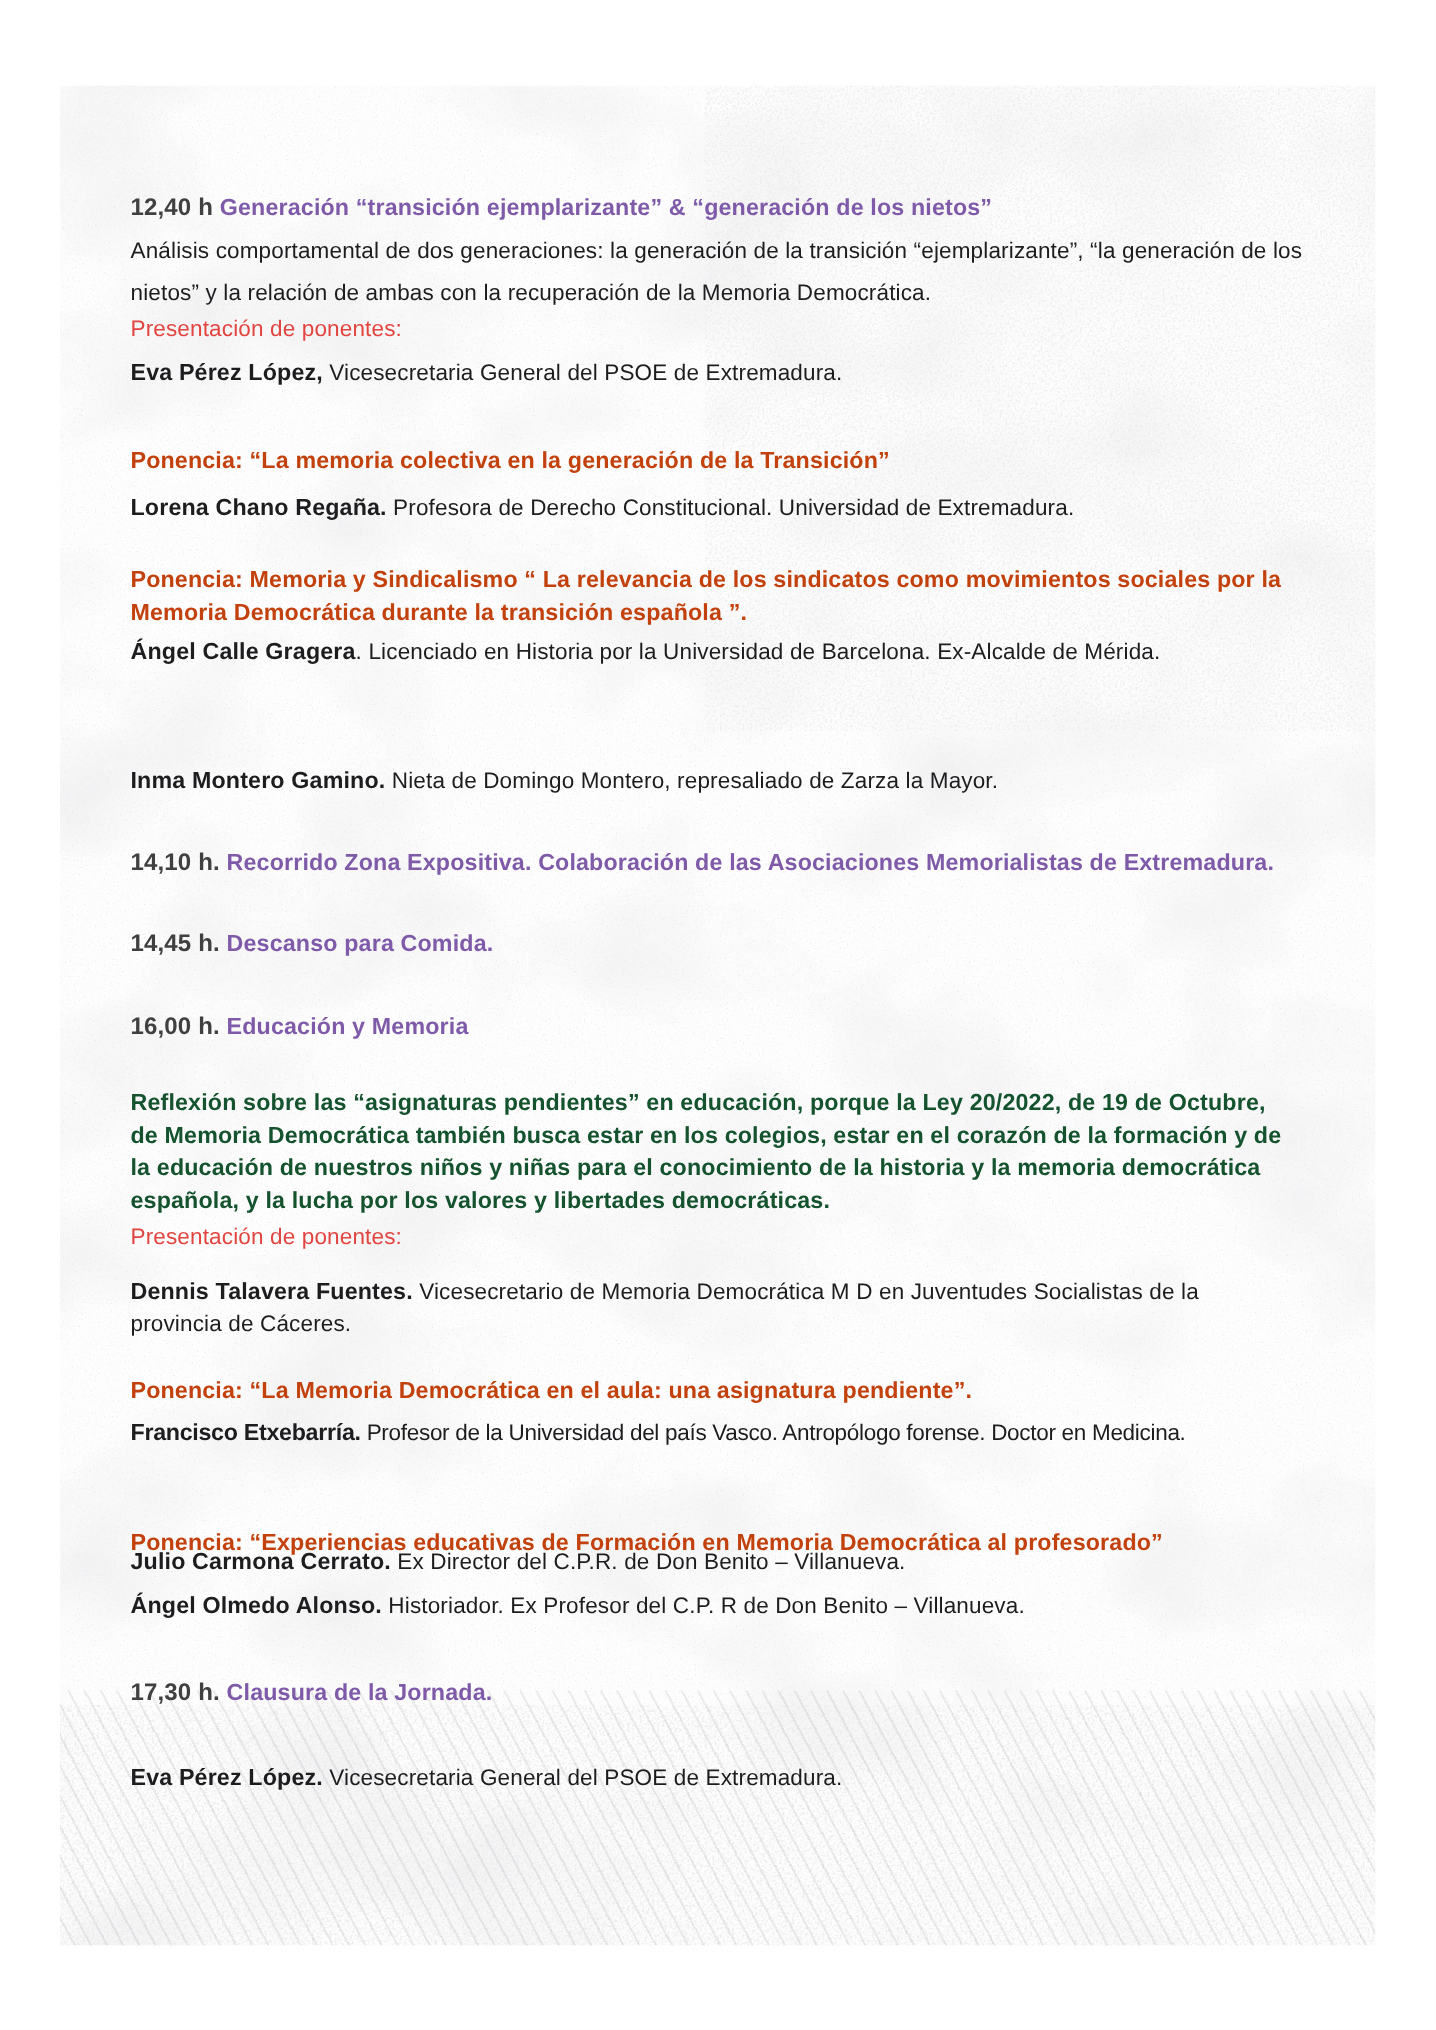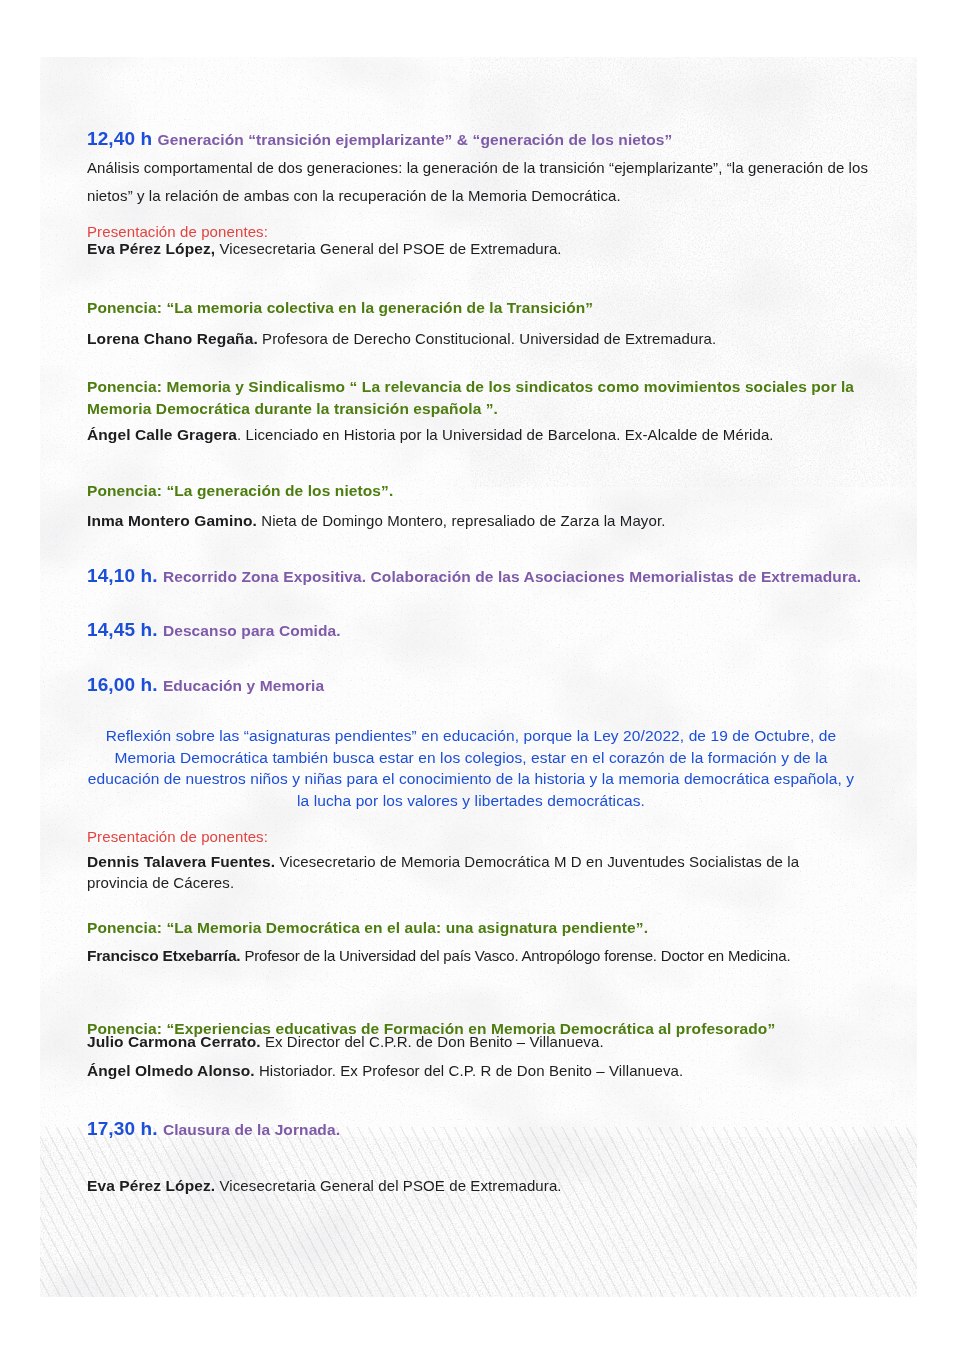--- a/index.html
+++ b/index.html
@@ -16,25 +16,25 @@
   .hatch{
     position:absolute;left:0;right:0;bottom:0;height:170px;pointer-events:none;
     background:repeating-linear-gradient(62deg, rgba(0,0,0,0) 0 8px, rgba(140,140,145,0.18) 8px 9.5px);
     opacity:.8;
   }
   .blk{
     position:absolute;left:47px;width:800px;
     font-size:15px;line-height:21px;color:#1d1d1f;
     letter-spacing:0.1px;
   }
-  .t-time{color:#1d4ed8;font-weight:bold;font-size:19px;}
+  .t-time{color:#404040;font-weight:bold;font-size:16px;}
   .t-title{color:#7e5aa8;font-weight:bold;font-size:15.5px;}
-  .ponencia{color:#4d7c0f;font-weight:bold;font-size:15.5px;line-height:22px;}
-  .label-red{color:#e2443f;margin-top:12px;}
-  .red-body{color:#1d4ed8;font-weight:normal;font-size:15.5px;line-height:21.5px;text-align:center;}
+  .ponencia{color:#c2410c;font-weight:bold;font-size:15.5px;line-height:22px;}
+  .label-red{color:#e2443f;}
+  .red-body{color:#14532d;font-weight:bold;font-size:15.5px;line-height:21.5px;}
   .speaker .nm{font-weight:bold;font-size:15.5px;}
   .body-wide{line-height:28px;}
 </style>
 </head>
 <body>
 
 <div class="page">
 
   <svg class="texture" width="877" height="1240" viewBox="0 0 877 1240" xmlns="http://www.w3.org/2000/svg">
     <defs>
@@ -75,21 +75,20 @@
   <div class="blk speaker" style="top:271px;">
     <span class="nm">Lorena Chano Regaña.</span><span> Profesora  de Derecho Constitucional. Universidad de Extremadura.</span>
   </div>
 
   <div class="blk ponencia" style="top:319px;width:800px;">Ponencia: Memoria y Sindicalismo “ La relevancia de los sindicatos como  movimientos sociales por la Memoria Democrática durante la transición española ”.</div>
 
   <div class="blk speaker" style="top:367px;">
     <span class="nm">Ángel Calle Gragera</span><span>. Licenciado en Historia por la Universidad de Barcelona. Ex-Alcalde de Mérida.</span>
   </div>
 
-  <div class="blk ponencia" style="top:423px;">Ponencia: “La generación de los nietos”.</div>
 
   <div class="blk speaker" style="top:453px;">
     <span class="nm">Inma Montero Gamino.</span><span>  Nieta de Domingo Montero, represaliado de Zarza la Mayor.</span>
   </div>
 
   <div class="blk" style="top:508px;">
     <span class="t-time">14,10 h. </span><span class="t-title">Recorrido Zona Expositiva. Colaboración de las Asociaciones Memorialistas de Extremadura.</span>
   </div>
 
   <div class="blk" style="top:562px;">

